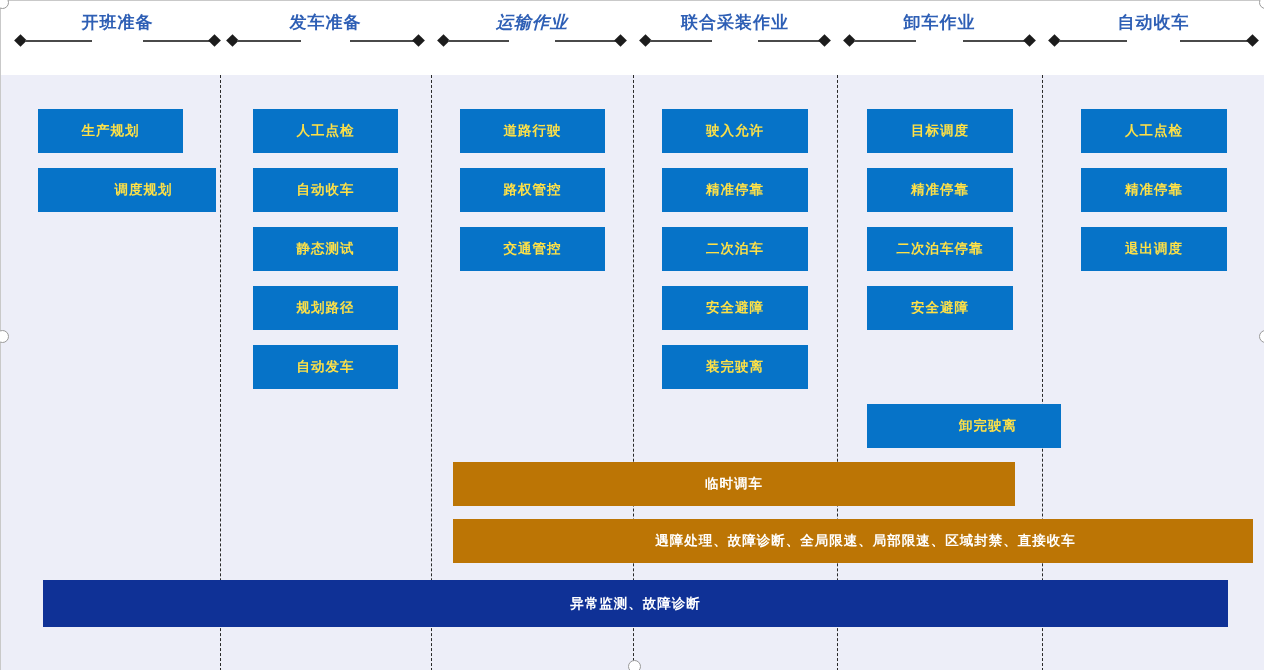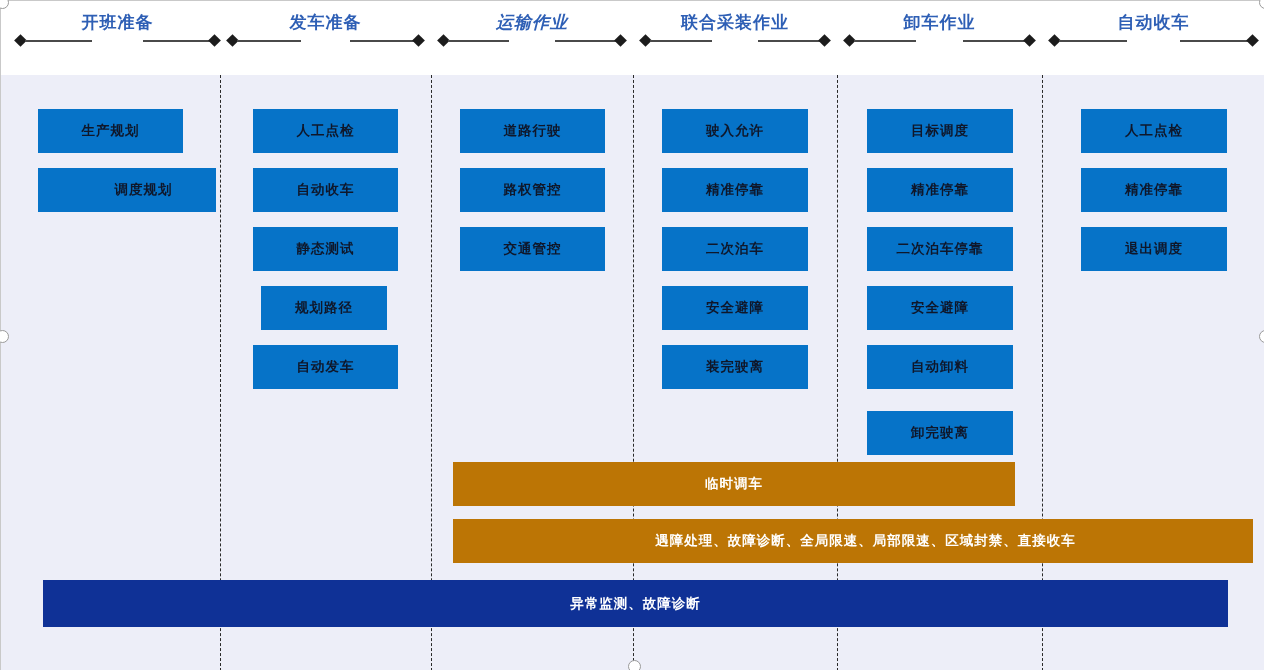--- a/index.html
+++ b/index.html
@@ -88,21 +88,21 @@
   }
 
   
   .col{
     position:absolute;top:0;
     z-index:14;
   }
   .box{
     position:absolute;
     background:#0673c8;
-    color:#0f172a;
+    color:#fde047;
     font-size:13.5px;
     font-weight:bold;
     letter-spacing:1px;
     display:flex;
     align-items:center;
     justify-content:center;
     text-align:right;
     white-space:nowrap;
   }
 
@@ -213,42 +213,41 @@
       </div>
     <div id="columns">
         <div class="col" style="left: 37px; width: 145px; height: 596px;">
           <div class="box" style="left: 0px; width: 145px; height: 44px; top: 34px;">生产规划</div>
           <div class="box" style="left: 0px; width: 145px; height: 44px; top: 93px; padding-left: 33px;">调度规划</div>
         </div>
         <div class="col" style="left: 252px; width: 145px; height: 596px;">
           <div class="box" style="left: 0px; width: 145px; height: 44px; top: 34px;">人工点检</div>
           <div class="box" style="left: 0px; width: 145px; height: 44px; top: 93px;">自动收车</div>
           <div class="box" style="left: 0px; width: 145px; height: 44px; top: 152px;">静态测试</div>
-          <div class="box" style="left: 8px; width: 126px; height: 44px; top: 211px;">规划路径</div>
+          <div class="box" style="left: 0px; width: 145px; height: 44px; top: 211px;">规划路径</div>
           <div class="box" style="left: 0px; width: 145px; height: 44px; top: 270px;">自动发车</div>
         </div>
         <div class="col" style="left: 459px; width: 145px; height: 596px;">
           <div class="box" style="left: 0px; width: 145px; height: 44px; top: 34px;">道路行驶</div>
           <div class="box" style="left: 0px; width: 145px; height: 44px; top: 93px;">路权管控</div>
           <div class="box" style="left: 0px; width: 145px; height: 44px; top: 152px;">交通管控</div>
         </div>
         <div class="col" style="left: 661px; width: 146px; height: 596px;">
           <div class="box" style="left: 0px; width: 146px; height: 44px; top: 34px;">驶入允许</div>
           <div class="box" style="left: 0px; width: 146px; height: 44px; top: 93px;">精准停靠</div>
           <div class="box" style="left: 0px; width: 146px; height: 44px; top: 152px;">二次泊车</div>
           <div class="box" style="left: 0px; width: 146px; height: 44px; top: 211px;">安全避障</div>
           <div class="box" style="left: 0px; width: 146px; height: 44px; top: 270px;">装完驶离</div>
         </div>
         <div class="col" style="left: 866px; width: 146px; height: 596px;">
           <div class="box" style="left: 0px; width: 146px; height: 44px; top: 34px;">目标调度</div>
           <div class="box" style="left: 0px; width: 146px; height: 44px; top: 93px;">精准停靠</div>
           <div class="box" style="left: 0px; width: 146px; height: 44px; top: 152px;">二次泊车停靠</div>
           <div class="box" style="left: 0px; width: 146px; height: 44px; top: 211px;">安全避障</div>
-          <div class="box" style="left: 0px; width: 146px; height: 44px; top: 270px;">自动卸料</div>
-          <div class="box" style="left: 0px; width: 146px; height: 44px; top: 336px;">卸完驶离</div>
+          <div class="box" style="left: 0px; width: 146px; height: 44px; top: 329px; padding-left: 48px;">卸完驶离</div>
         </div>
         <div class="col" style="left: 1080px; width: 146px; height: 596px;">
           <div class="box" style="left: 0px; width: 146px; height: 44px; top: 34px;">人工点检</div>
           <div class="box" style="left: 0px; width: 146px; height: 44px; top: 93px;">精准停靠</div>
           <div class="box" style="left: 0px; width: 146px; height: 44px; top: 152px;">退出调度</div>
         </div>
       </div>
     <div id="bars">
         <div class="bar orange" style="left: 452px; width: 562px; top: 387px; height: 44px;">临时调车</div>
         <div class="bar orange" style="left: 452px; width: 775px; top: 444px; height: 44px; padding-left: 25px;">遇障处理、故障诊断、全局限速、局部限速、区域封禁、直接收车</div>

